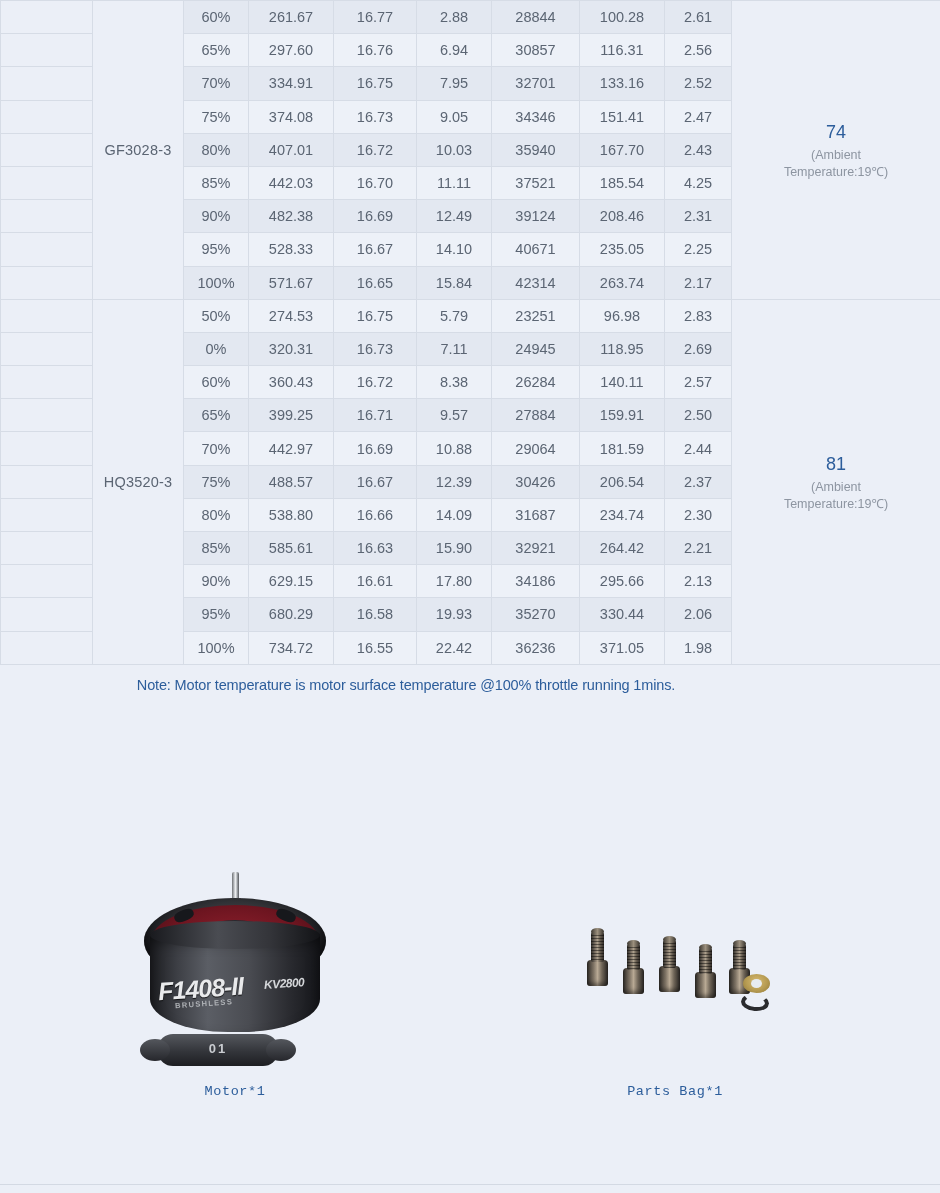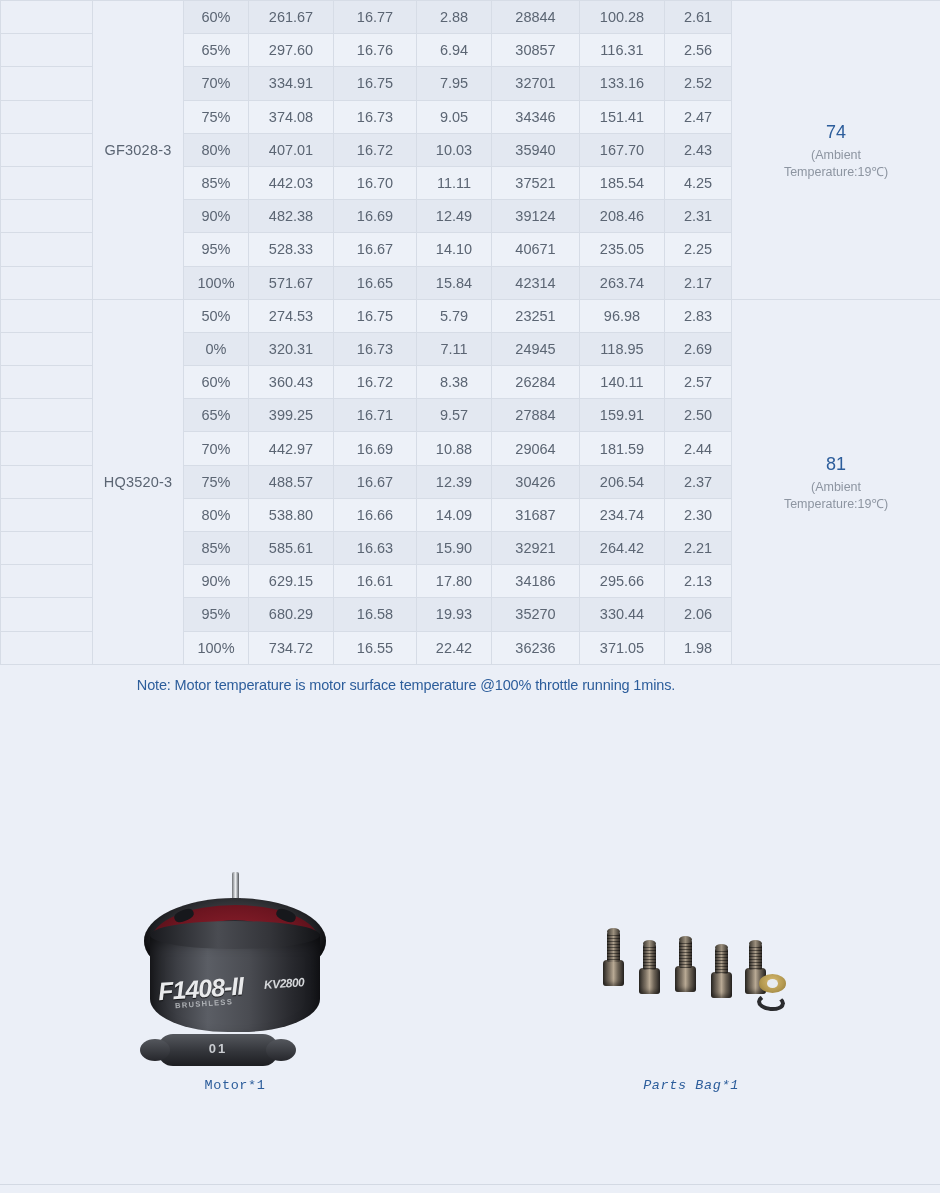--- a/index.html
+++ b/index.html
@@ -138,24 +138,24 @@
     width: 940px;
     height: 375px;
     background: #ebeff7;
   }
 
   .item {
     position: absolute;
     text-align: center;
   }
   .item-motor { left: 100px; top: 78px; width: 270px; }
-  .item-parts { left: 556px; top: 78px; width: 270px; font-style: italic; }
+  .item-parts { left: 540px; top: 78px; width: 270px; }
 
   .item-caption {
-    margin-top: 14px;
+    margin-top: 20px;
     color: #2c5d9b;
     font-size: 13.5px;
     font-family: "Liberation Mono", monospace;
     letter-spacing: 0.6px;
   }
 
   .shot { position: relative; height: 200px; }
   .shot-parts { height: 200px; }
 
   

